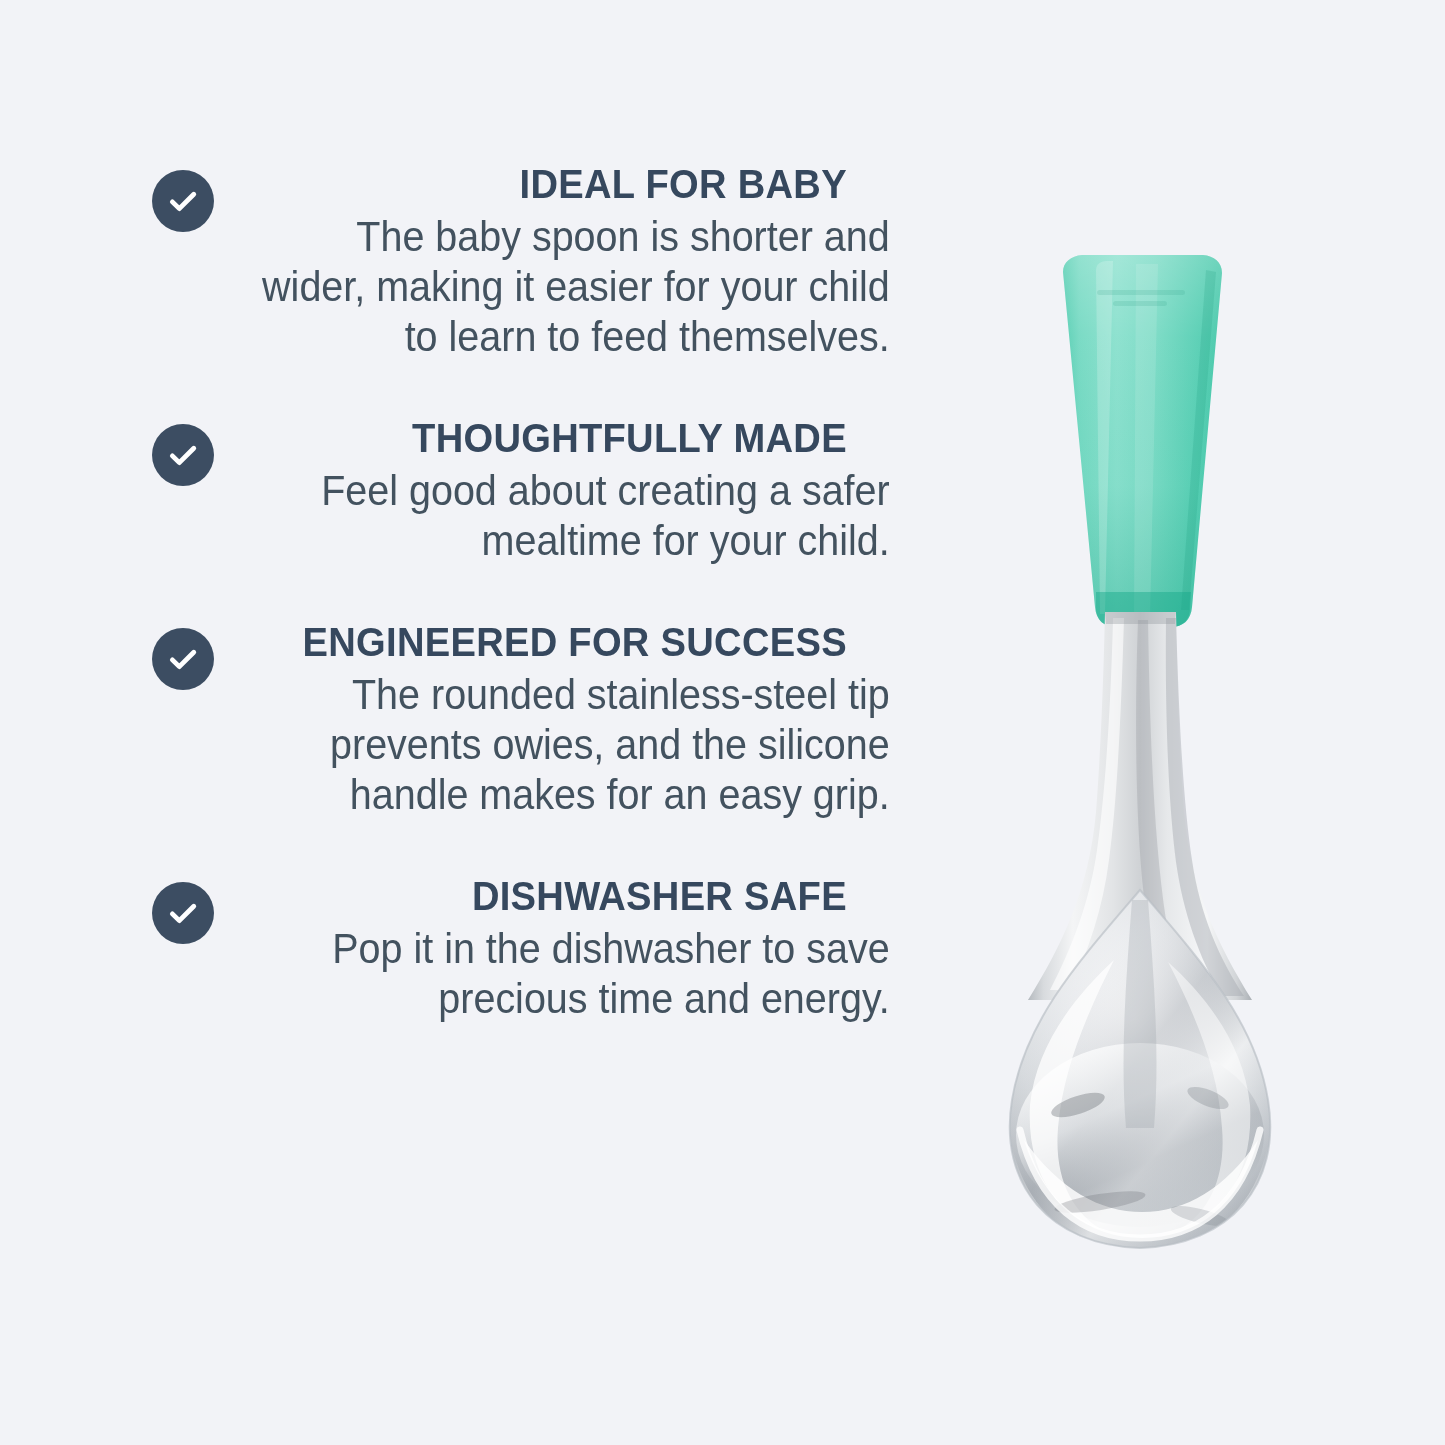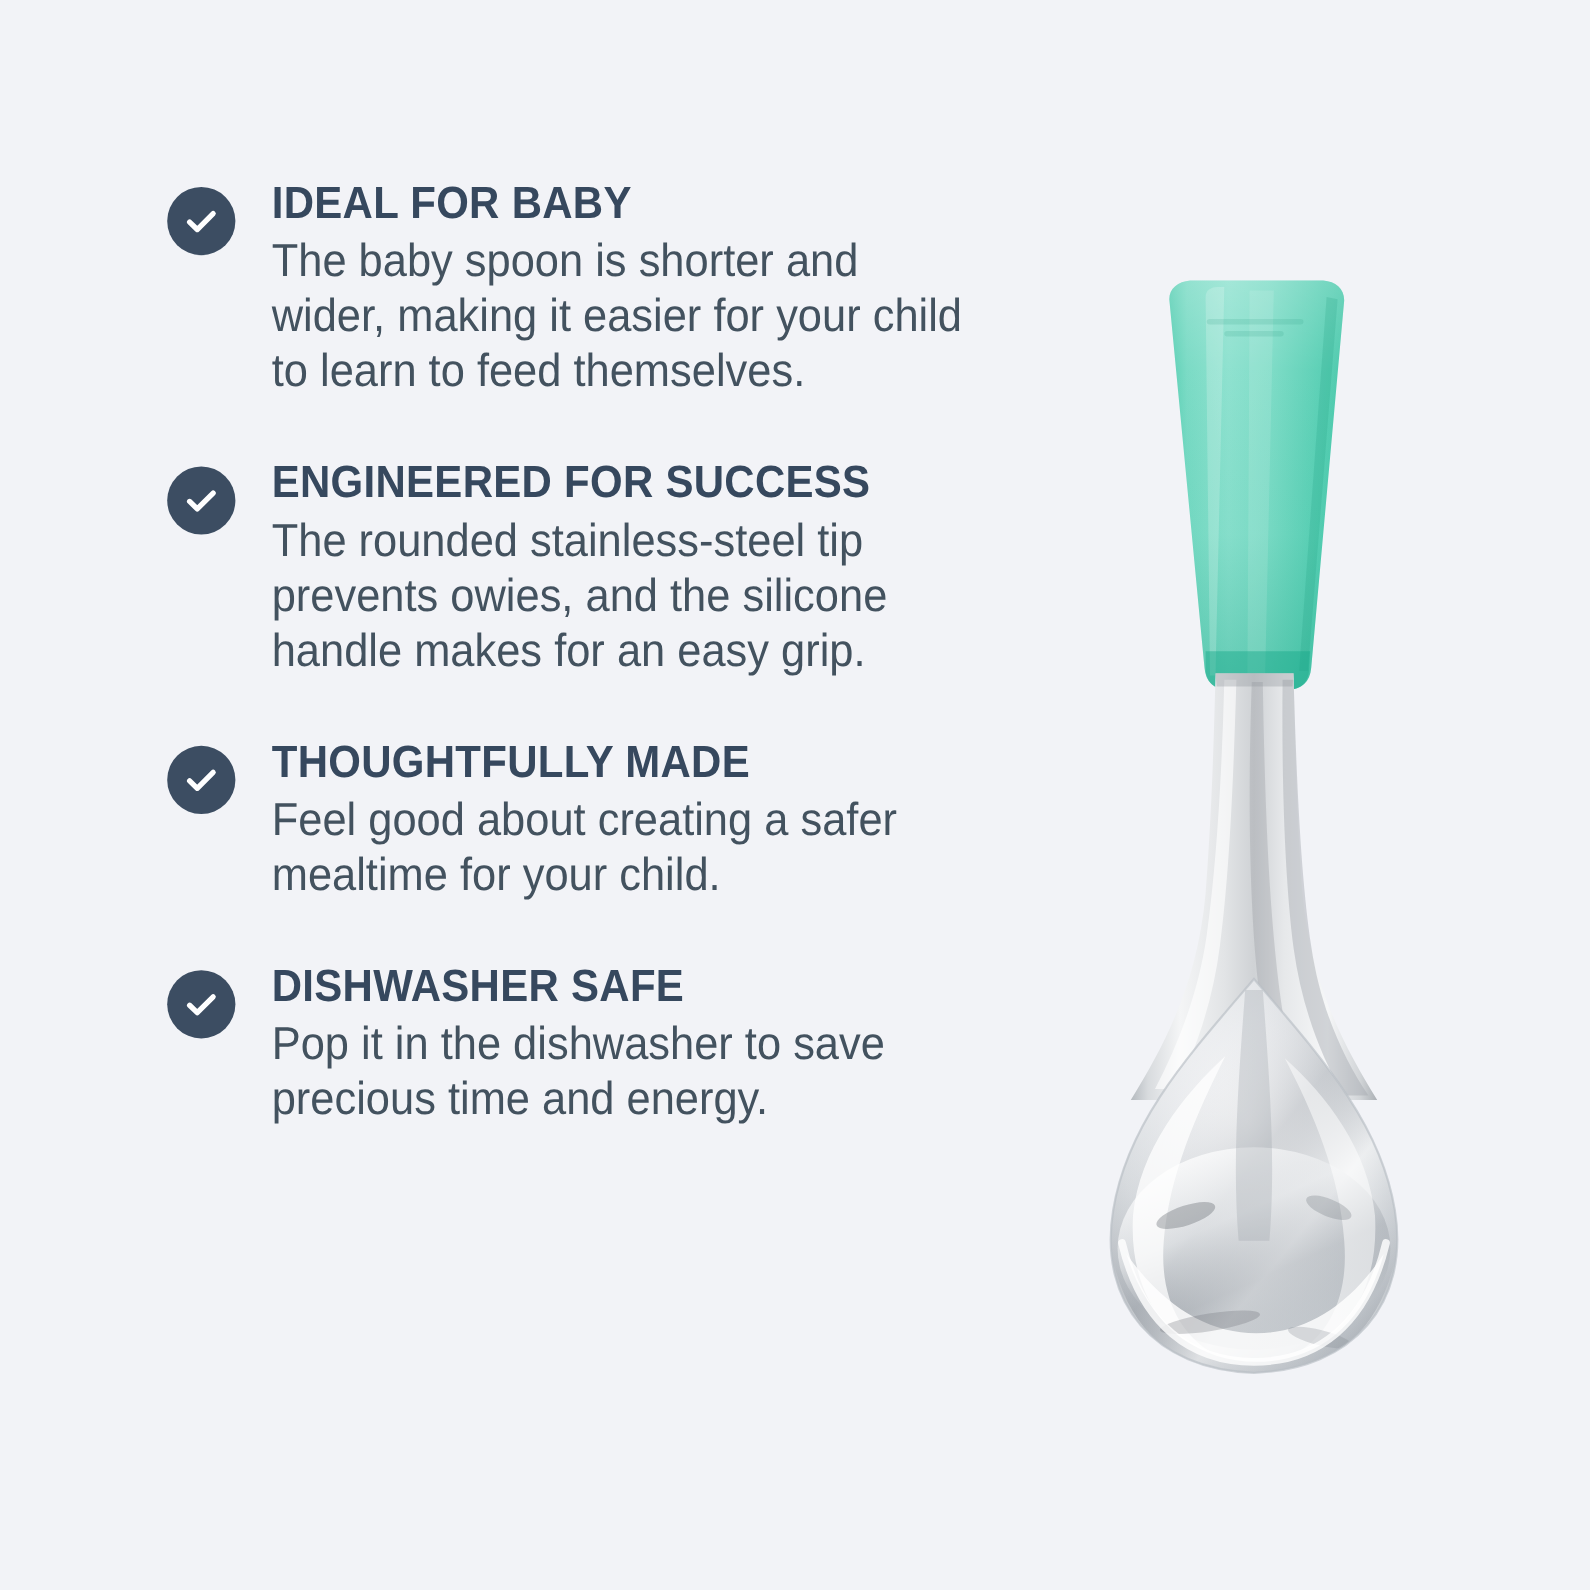--- a/index.html
+++ b/index.html
@@ -12,20 +12,21 @@
     background: #f2f3f7;
     font-family: "Liberation Sans", sans-serif;
     overflow: hidden;
     position: relative;
   }
   #infographic {
     position: relative;
     width: 1445px;
     height: 1445px;
     background: #f2f3f7;
+    text-align: right;
   }
 
   
   .features {
     position: absolute;
     left: 152px;
     top: 160px;
     width: 740px;
   }
   .feature {
@@ -108,32 +109,32 @@
       <h3 class="feature-title">IDEAL FOR BABY</h3>
       <p class="feature-body">The baby spoon is shorter and wider, making it easier for your child to learn to feed themselves.</p>
     </div>
 
     <div class="feature">
       <span class="check-badge">
         <svg viewBox="0 0 24 24" aria-hidden="true">
           <path d="M4.5 12.6 L9.4 17.4 L19.6 7.2" fill="none" stroke="#ffffff" stroke-width="3.4" stroke-linecap="round" stroke-linejoin="round"></path>
         </svg>
       </span>
-      <h3 class="feature-title">ENGINEERED FOR SUCCESS</h3>
-      <p class="feature-body">The rounded stainless-steel tip prevents owies, and the silicone handle makes for an easy grip.</p>
+      <h3 class="feature-title">THOUGHTFULLY MADE</h3>
+      <p class="feature-body">Feel good about creating a safer mealtime for your child.</p>
     </div>
 
     <div class="feature">
       <span class="check-badge">
         <svg viewBox="0 0 24 24" aria-hidden="true">
           <path d="M4.5 12.6 L9.4 17.4 L19.6 7.2" fill="none" stroke="#ffffff" stroke-width="3.4" stroke-linecap="round" stroke-linejoin="round"></path>
         </svg>
       </span>
-      <h3 class="feature-title">THOUGHTFULLY MADE</h3>
-      <p class="feature-body">Feel good about creating a safer mealtime for your child.</p>
+      <h3 class="feature-title">ENGINEERED FOR SUCCESS</h3>
+      <p class="feature-body">The rounded stainless-steel tip prevents owies, and the silicone handle makes for an easy grip.</p>
     </div>
 
     <div class="feature">
       <span class="check-badge">
         <svg viewBox="0 0 24 24" aria-hidden="true">
           <path d="M4.5 12.6 L9.4 17.4 L19.6 7.2" fill="none" stroke="#ffffff" stroke-width="3.4" stroke-linecap="round" stroke-linejoin="round"></path>
         </svg>
       </span>
       <h3 class="feature-title">DISHWASHER SAFE</h3>
       <p class="feature-body">Pop it in the dishwasher to save precious time and energy.</p>

